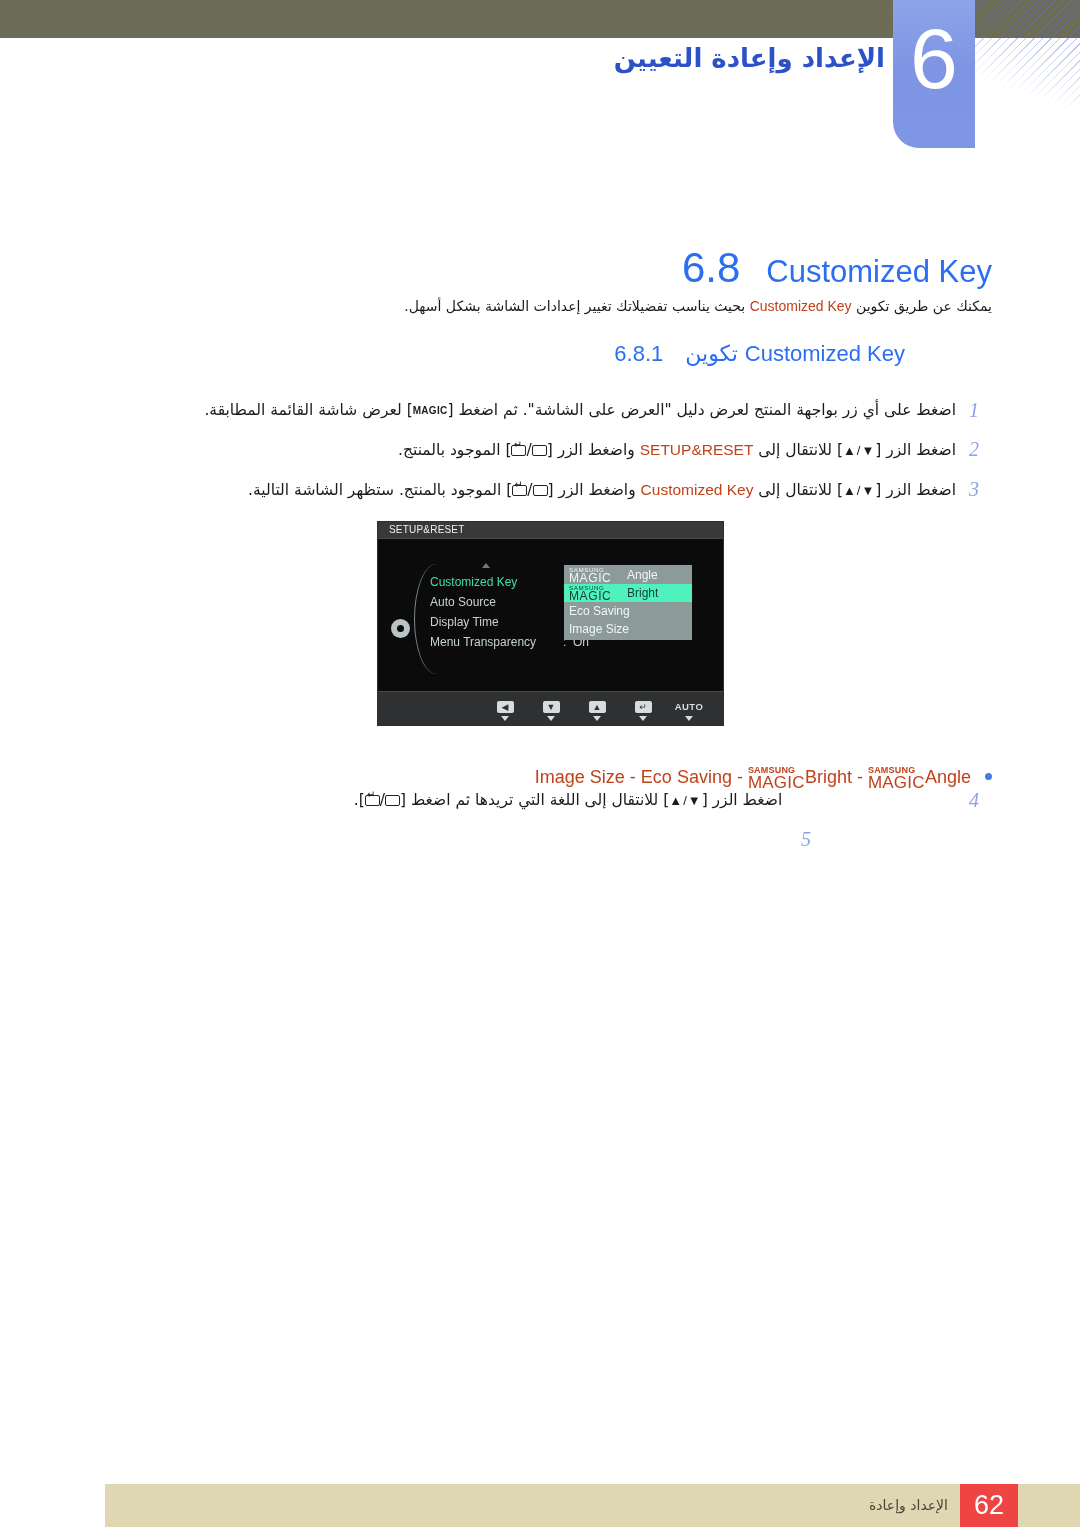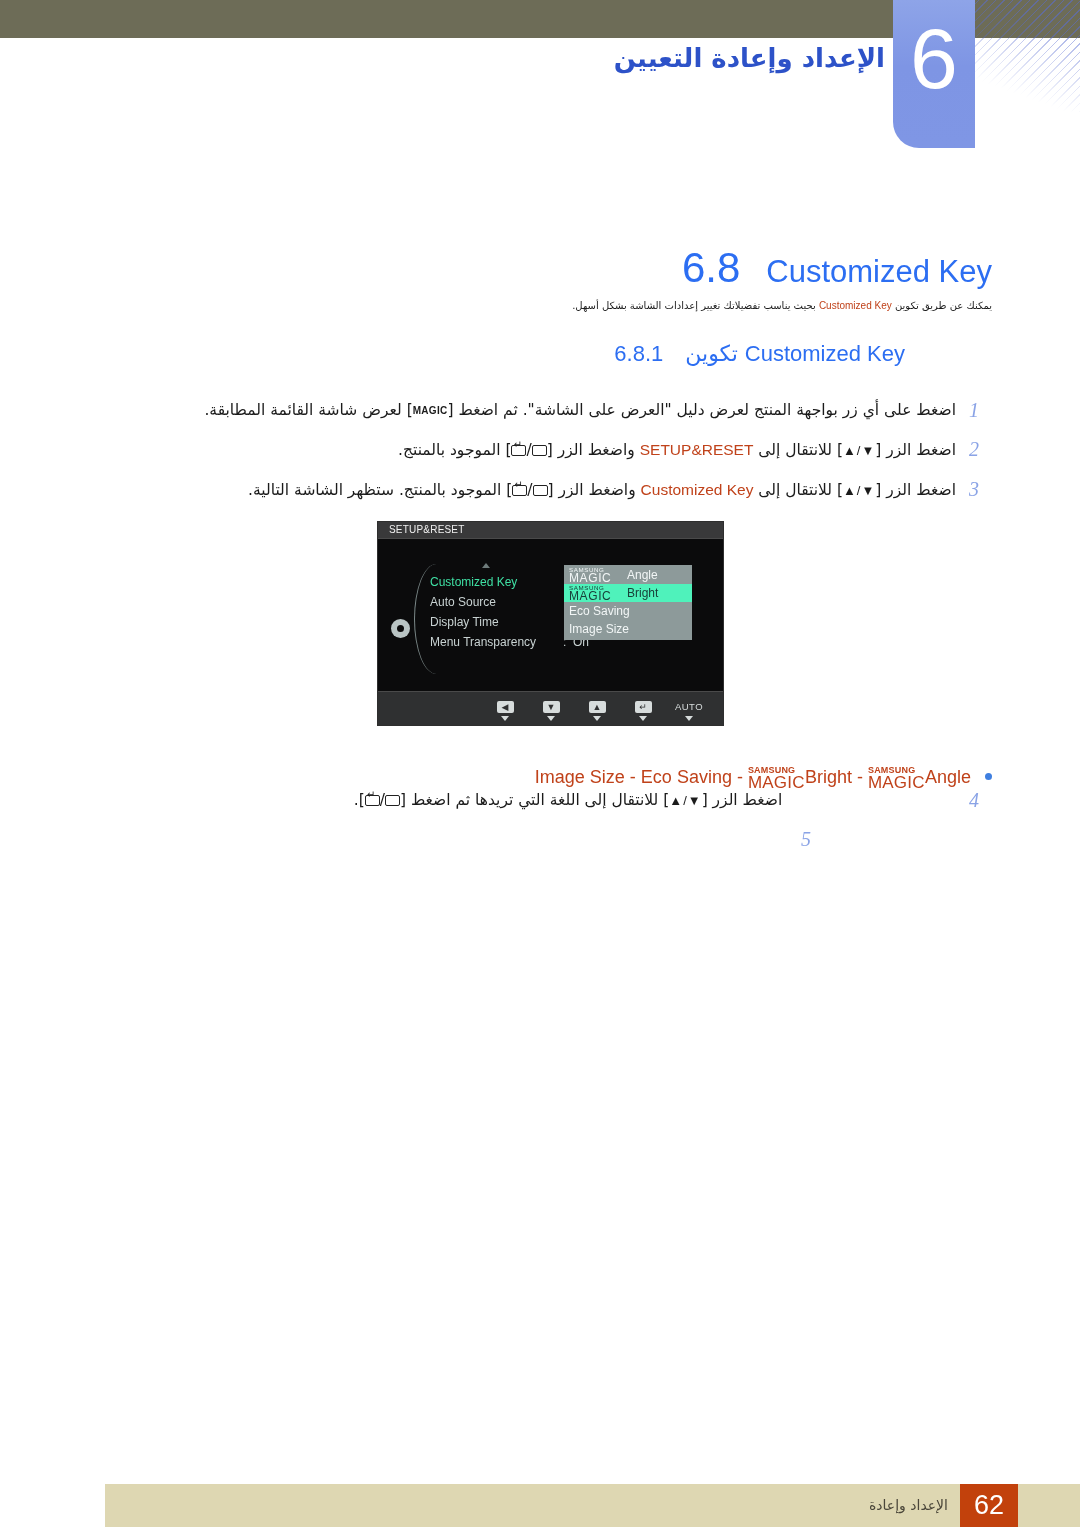--- a/index.html
+++ b/index.html
@@ -84,21 +84,21 @@
   }
   .section-head .num { font-size: 42px; margin-top: 32px; }
   .section-head .label { font-size: 31px; }
 
   
   .intro {
     position: absolute;
     right: 88px; top: 293px;
     width: 810px;
     text-align: right;
-    font-size: 10px;
+    font-size: 14px;
     line-height: 26px;
     color: #1b1b1b;
     font-family: "DejaVu Sans", sans-serif;
     direction: rtl;
   }
   .en { color: #c0421a; font-family: "Liberation Sans", sans-serif; direction: ltr; unicode-bidi: embed; }
 
   
   .subsection-head {
     position: absolute;
@@ -342,20 +342,21 @@
     color: #2f3031;
     font-size: 9px;
     line-height: 12px;
     text-align: center;
   }
   .osd-key .cap.plain {
     background: transparent;
     color: #d7dcdc;
     font-size: 9.5px;
     letter-spacing: 0.5px;
+    font-weight: bold;
   }
   .osd-key .tick {
     display: block;
     margin: 2px auto 0 auto;
     width: 0; height: 0;
     border-left: 4px solid transparent;
     border-right: 4px solid transparent;
     border-top: 5px solid #d7dcdc;
   }
 
@@ -398,21 +399,21 @@
   .footer-band {
     position: absolute;
     left: 105px; bottom: 0;
     width: 975px; height: 43px;
     background: #ded7b2;
   }
   .footer-pagebox {
     position: absolute;
     left: 960px; bottom: 0;
     width: 58px; height: 43px;
-    background: #c2410c;
+    background: #ef4444;
     color: #ffffff;
     font-size: 27px;
     line-height: 43px;
     text-align: center;
     font-family: "Liberation Sans", sans-serif;
   }
   .footer-text {
     position: absolute;
     left: 828px; bottom: 0;
     height: 43px;

